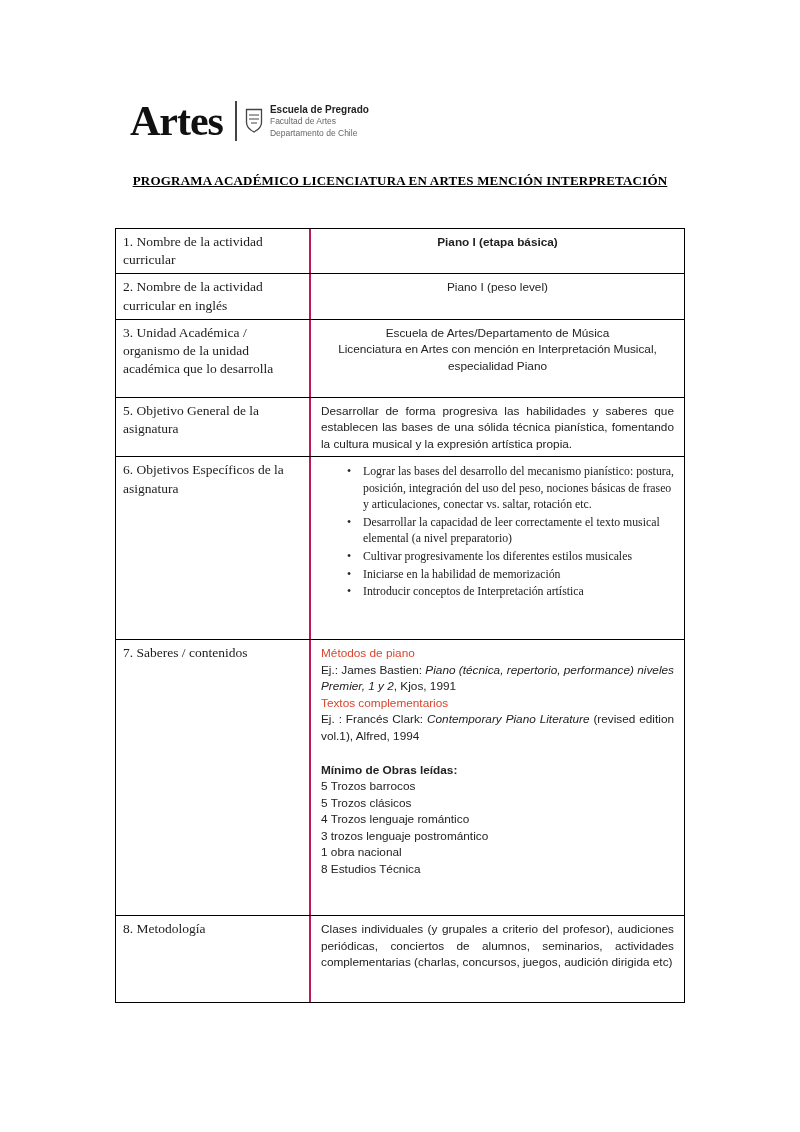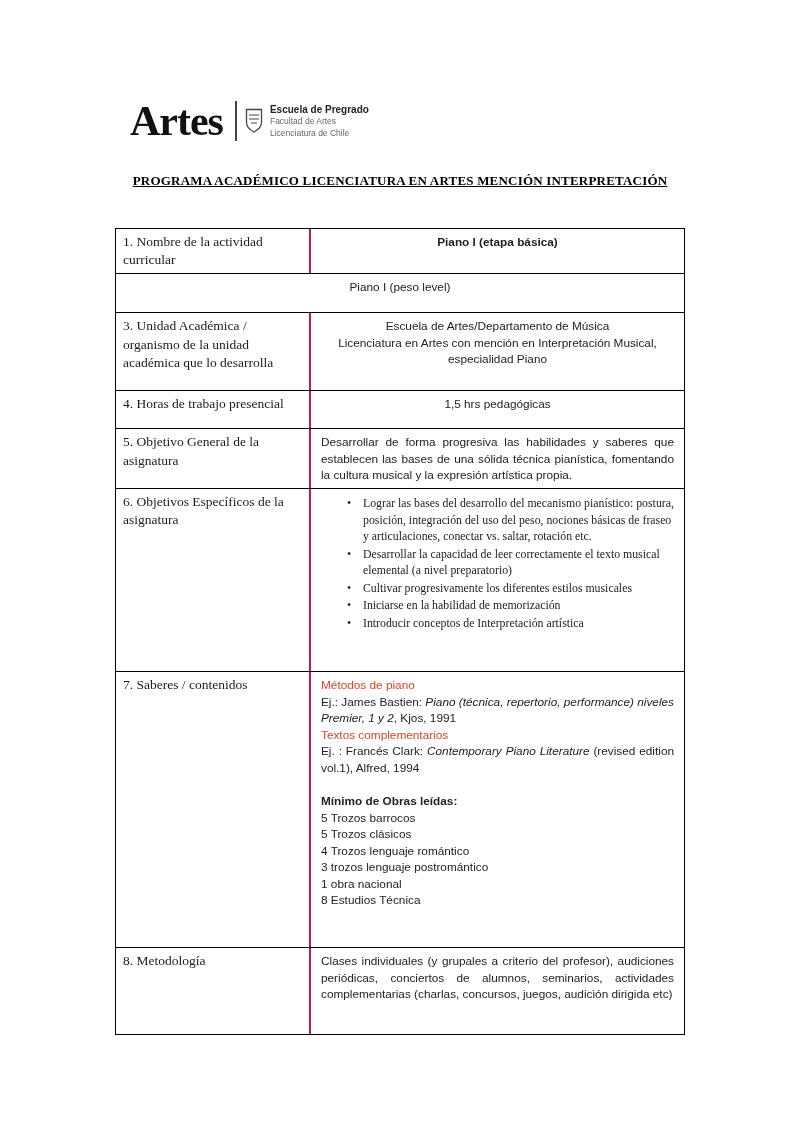--- a/index.html
+++ b/index.html
@@ -124,49 +124,46 @@
       <svg width="18" height="26" viewBox="0 0 18 26" aria-hidden="true">
         <path d="M1.5 1.5 h15 v13 c0 5.5 -4.5 8 -7.5 9.5 c-3 -1.5 -7.5 -4 -7.5 -9.5 z" fill="none" stroke="#444" stroke-width="1.3"></path>
         <line x1="4" y1="7" x2="14" y2="7" stroke="#444" stroke-width="1"></line>
         <line x1="4" y1="11" x2="14" y2="11" stroke="#444" stroke-width="1"></line>
         <line x1="6" y1="15" x2="12" y2="15" stroke="#444" stroke-width="1"></line>
       </svg>
     </div>
     <div class="logo-text">
       <div class="school">Escuela de Pregrado</div>
       <div>Facultad de Artes</div>
-      <div>Licenciatura de Chile</div>
+      <div>Departamento de Chile</div>
     </div>
   </header>
 
   <h1 class="doc-title">PROGRAMA ACADÉMICO LICENCIATURA EN ARTES MENCIÓN INTERPRETACIÓN</h1>
 
   <div class="table">
 
     <div class="row row-1">
       <div class="cell-label">1. Nombre de la actividad curricular</div>
       <div class="cell-value center bold">Piano I (etapa básica)</div>
     </div>
 
     <div class="row row-2">
+      <div class="cell-label">2. Nombre de la actividad curricular en inglés</div>
       <div class="cell-value center">Piano I (peso level)</div>
     </div>
 
     <div class="row row-3">
       <div class="cell-label">3. Unidad Académica / organismo de la unidad académica que lo desarrolla</div>
       <div class="cell-value center">
         <div>Escuela de Artes/Departamento de Música</div>
         <div>Licenciatura en Artes con mención en Interpretación Musical, especialidad Piano</div>
       </div>
     </div>
 
-    <div class="row row-4">
-      <div class="cell-label">4. Horas de trabajo presencial</div>
-      <div class="cell-value center">1,5 hrs pedagógicas</div>
-    </div>
 
     <div class="row row-5">
       <div class="cell-label">5. Objetivo General de la asignatura</div>
       <div class="cell-value justify">Desarrollar de forma progresiva las habilidades y saberes que establecen las bases de una sólida técnica pianística, fomentando la cultura musical y la expresión artística propia.</div>
     </div>
 
     <div class="row row-6">
       <div class="cell-label">6. Objetivos Específicos de la asignatura</div>
       <div class="cell-value">
         <ul class="bullets">

